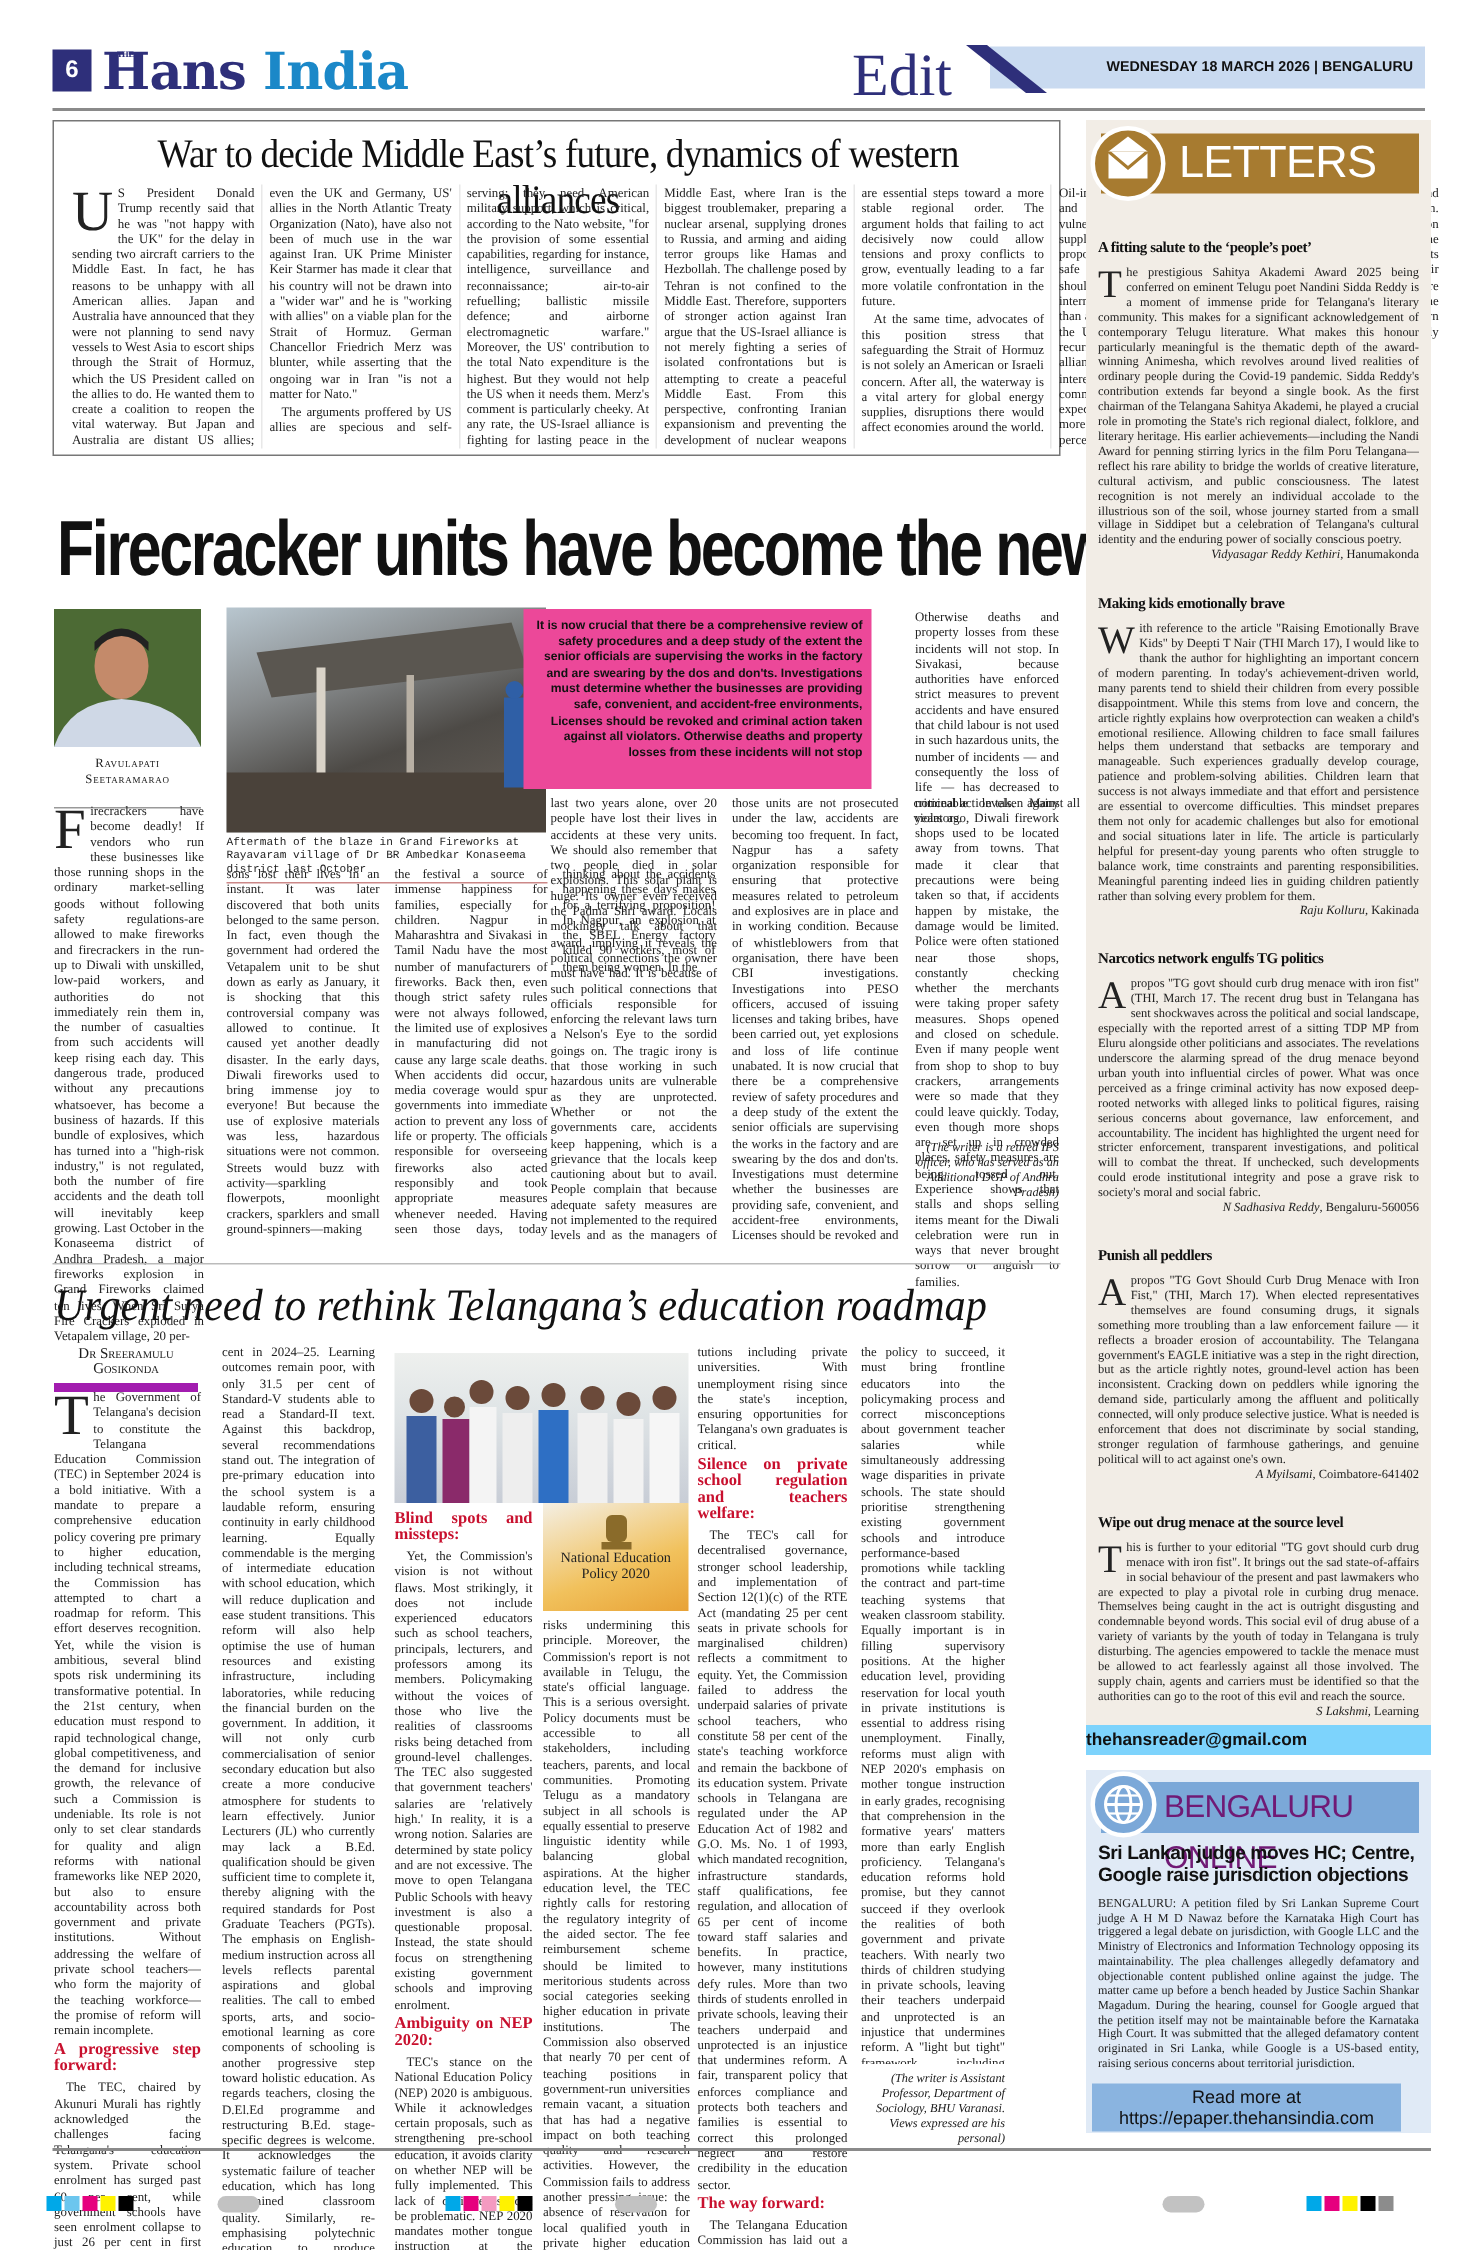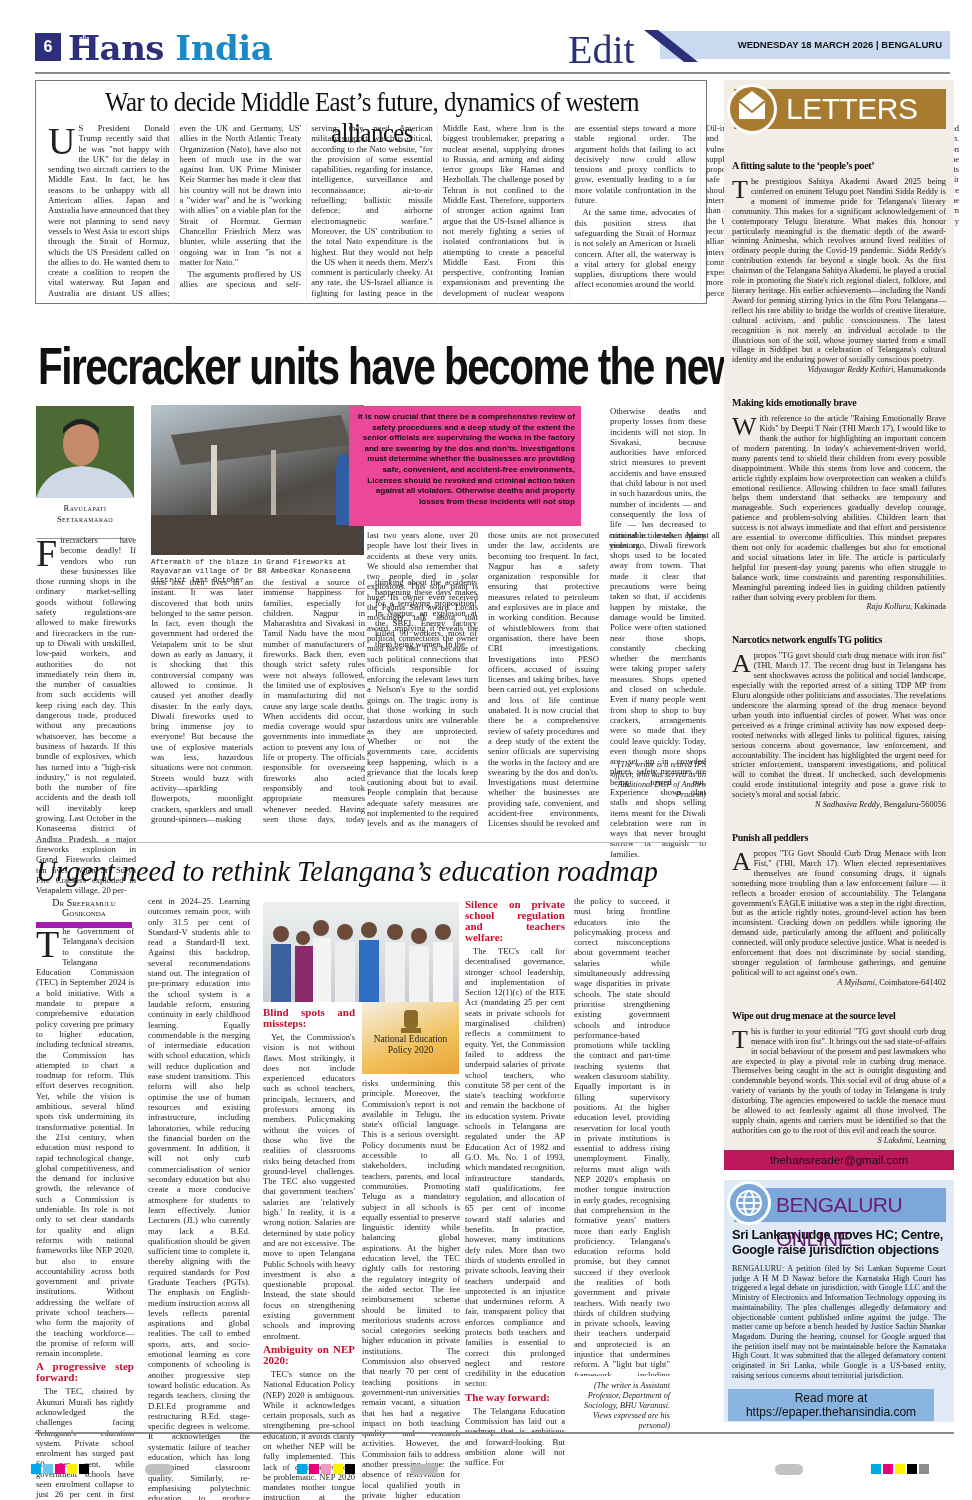--- a/index.html
+++ b/index.html
@@ -52,21 +52,21 @@
 #tel-sig{left:574px;top:1381px;width:96px;text-align:right;font-style:italic;font-size:8.2px;line-height:10px}
 
 #letters{left:724px;top:80px;width:230px;height:1090px;background:#f2ede6}
 #letters-banner{left:734px;top:89px;width:212px;height:40px;background:#a77b30;color:#fff;font-family:"Liberation Sans",sans-serif;font-size:30px;line-height:40px;padding-left:52px;letter-spacing:-0.5px}
 #envelope-icon{left:727px;top:84px;width:50px;height:50px;border-radius:50%;background:#a77b30;border:3px solid #fff}
 .lt-h{font-weight:bold;font-size:10px;line-height:15px;letter-spacing:-0.3px;color:#111;margin:20px 0 4px}
 .lt-body{font-size:8.3px;line-height:9.9px;text-align:justify;color:#222}
 .lt-sign{text-align:right;font-size:8.3px;line-height:10px;margin-bottom:6px}
 .lt-sign i{font-style:italic}
 #letters-content{left:732px;top:138px;width:214px}
-#email-line{left:724px;top:1150px;width:230px;height:20px;background:#be185d;text-align:center;font-family:"Liberation Sans",sans-serif;font-weight:normal;font-size:11.5px;line-height:20px;color:#111}
+#email-line{left:724px;top:1150px;width:230px;height:20px;background:#7dd3fc;font-family:"Liberation Sans",sans-serif;font-weight:bold;font-size:11.5px;line-height:20px;color:#111}
 
 #bo-box{left:724px;top:1180px;width:230px;height:242px;background:#e0eaf6}
 #bo-banner{left:734px;top:1188px;width:212px;height:34px;background:#7ba8d8;color:#701a75;font-family:"Liberation Sans",sans-serif;font-size:21px;line-height:34px;padding-left:42px;letter-spacing:-0.5px}
 #globe-icon{left:727px;top:1181px;width:44px;height:44px;border-radius:50%;background:#7ba8d8;border:3px solid #fff}
 #bo-head{left:732px;top:1228px;width:214px;font-family:"Liberation Sans",sans-serif;font-weight:bold;font-size:12.8px;line-height:14.5px;color:#111;letter-spacing:-0.3px}
 #bo-body{left:732px;top:1264px;width:214px;font-size:8.1px;line-height:9.7px;text-align:justify;color:#222}
 #bo-readmore{left:728px;top:1389px;width:206px;height:32px;background:#8ab4e0;font-family:"Liberation Sans",sans-serif;font-size:12px;line-height:14px;text-align:center;padding-top:2px;color:#111}
 
 .cmyk{position:absolute;width:10px;height:10px}
 .pill{position:absolute;width:28px;height:11px;border-radius:6px;background:#c2c2c2}
@@ -174,20 +174,21 @@
 <div class="abs txt" id="tel-col3">
   <div class="sub-red">Blind spots and missteps:</div>
   <p>Yet, the Commission's vision is not without flaws. Most strikingly, it does not include experienced educators such as school teachers, principals, lecturers, and professors among its members. Policymaking without the voices of those who live the realities of classrooms risks being detached from ground-level challenges. The TEC also suggested that government teachers' salaries are 'relatively high.' In reality, it is a wrong notion. Salaries are determined by state policy and are not excessive. The move to open Telangana Public Schools with heavy investment is also a questionable proposal. Instead, the state should focus on strengthening existing government schools and improving enrolment.</p>
   <div class="sub-red">Ambiguity on NEP 2020:</div>
   <p>TEC's stance on the National Education Policy (NEP) 2020 is ambiguous. While it acknowledges certain proposals, such as strengthening pre-school education, it avoids clarity on whether NEP will be fully implemented. This lack of decisiveness can be problematic. NEP 2020 mandates mother tongue instruction at the elementary level, recognising that comprehension matters more than English skills in early grades. The TEC's blanket recommendation of English-medium instruction</p>
 </div>
 <div class="abs txt" id="tel-col4">
     <p class="first">risks undermining this principle. Moreover, the Commission's report is not available in Telugu, the state's official language. This is a serious oversight. Policy documents must be accessible to all stakeholders, including teachers, parents, and local communities. Promoting Telugu as a mandatory subject in all schools is equally essential to preserve linguistic identity while balancing global aspirations. At the higher education level, the TEC rightly calls for restoring the regulatory integrity of the aided sector. The fee reimbursement scheme should be limited to meritorious students across social categories seeking higher education in private institutions. The Commission also observed that nearly 70 per cent of teaching positions in government-run universities remain vacant, a situation that has had a negative impact on both teaching quality and research activities. However, the Commission fails to address another pressing issue: the absence of reservation for local qualified youth in private higher education insti-</p>
   </div>
 <div class="abs txt" id="tel-col5">
+  <p class="first">tutions including private universities. With unemployment rising since the state's inception, ensuring opportunities for Telangana's own graduates is critical.</p>
   <div class="sub-red">Silence on private school regulation and teachers welfare:</div>
   <p>The TEC's call for decentralised governance, stronger school leadership, and implementation of Section 12(1)(c) of the RTE Act (mandating 25 per cent seats in private schools for marginalised children) reflects a commitment to equity. Yet, the Commission failed to address the underpaid salaries of private school teachers, who constitute 58 per cent of the state's teaching workforce and remain the backbone of its education system. Private schools in Telangana are regulated under the AP Education Act of 1982 and G.O. Ms. No. 1 of 1993, which mandated recognition, infrastructure standards, staff qualifications, fee regulation, and allocation of 65 per cent of income toward staff salaries and benefits. In practice, however, many institutions defy rules. More than two thirds of students enrolled in private schools, leaving their teachers underpaid and unprotected is an injustice that undermines reform. A fair, transparent policy that enforces compliance and protects both teachers and families is essential to correct this prolonged neglect and restore credibility in the education sector.</p>
   <div class="sub-red">The way forward:</div>
   <p>The Telangana Education Commission has laid out a roadmap that is ambitious and forward-looking. But ambition alone will not suffice. For</p>
 </div>
 <div class="abs txt" id="tel-col6" style="height:480px;overflow:hidden">
     <p class="first">the policy to succeed, it must bring frontline educators into the policymaking process and correct misconceptions about government teacher salaries while simultaneously addressing wage disparities in private schools. The state should prioritise strengthening existing government schools and introduce performance-based promotions while tackling the contract and part-time teaching systems that weaken classroom stability. Equally important is in filling supervisory positions. At the higher education level, providing reservation for local youth in private institutions is essential to address rising unemployment. Finally, reforms must align with NEP 2020's emphasis on mother tongue instruction in early grades, recognising that comprehension in the formative years' matters more than early English proficiency. Telangana's education reforms hold promise, but they cannot succeed if they overlook the realities of both government and private teachers. With nearly two thirds of children studying in private schools, leaving their teachers underpaid and unprotected is an injustice that undermines reform. A "light but tight" framework, including disclosure of private school accounts as recommended by NEP 2020, is essential for transparency and fairness. The TEC has opened the door to change; now the government must ensure reforms include private teachers, making education policy truly balanced.</p>
   </div>
 <div class="abs" id="tel-sig">(The writer is Assistant Professor, Department of Sociology, BHU Varanasi. Views expressed are his personal)</div>
 <div class="abs rule" style="left:35px;top:1432px;width:915px"></div>

